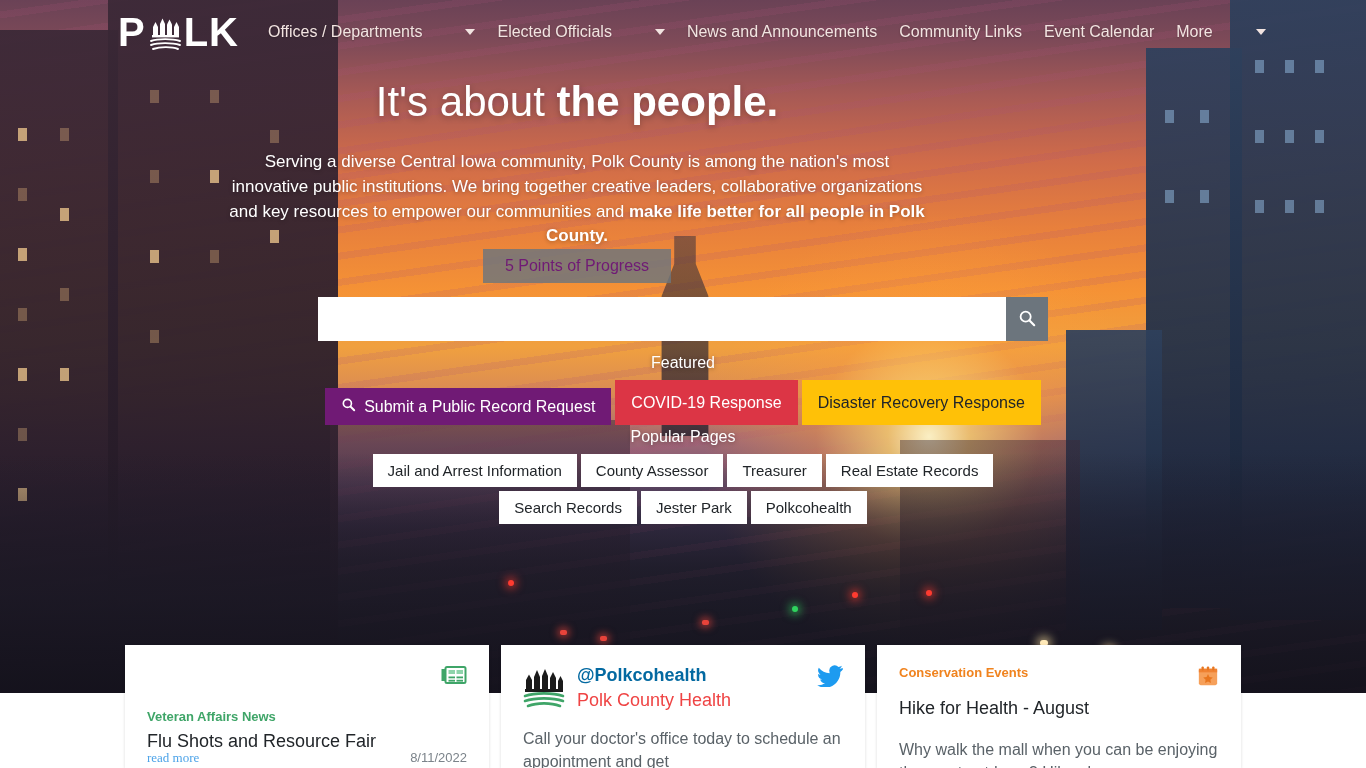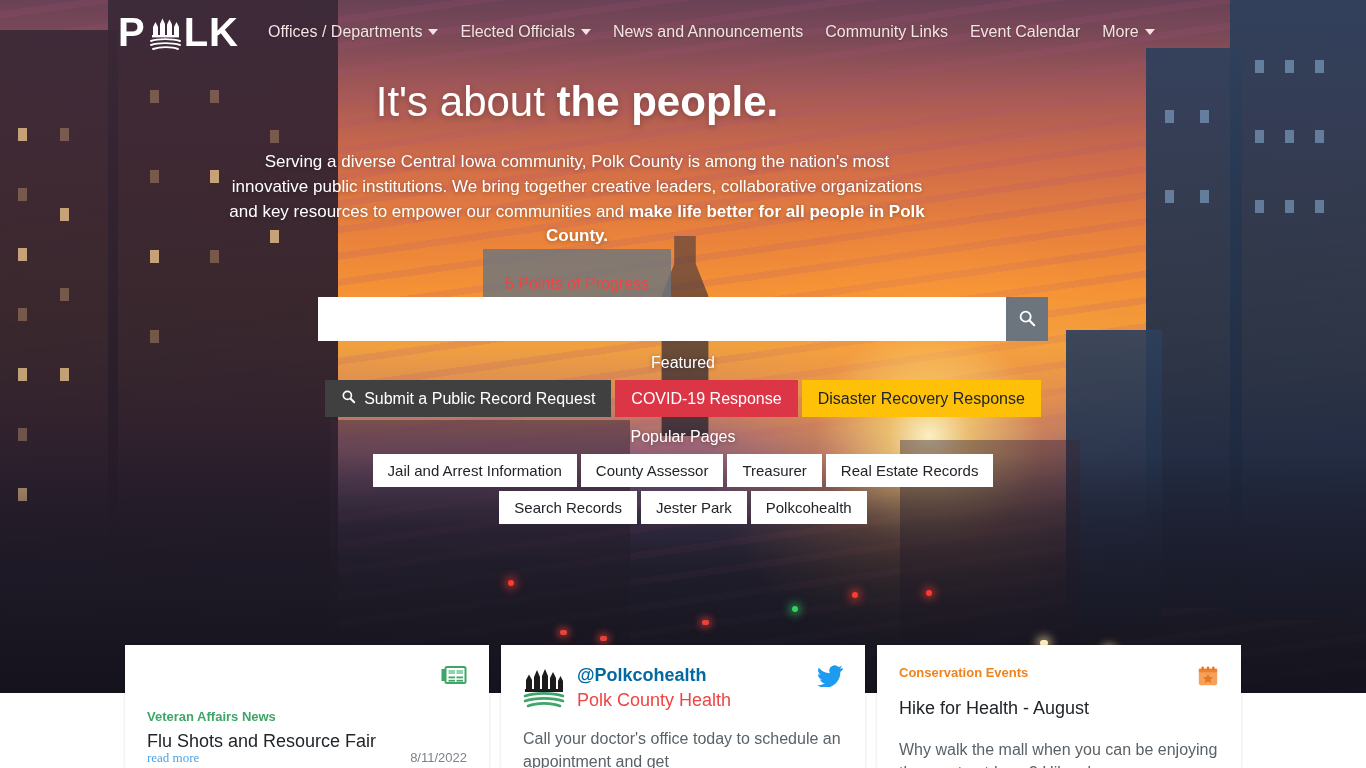--- a/index.html
+++ b/index.html
@@ -82,20 +82,21 @@
   .brand-text {
     font-size:40px; font-weight:bold; color:#ffffff;
     letter-spacing:1px; line-height:1; display:flex; align-items:center;
   }
   .brand-emblem { display:inline-block; width:36px; height:36px; margin:0 1px; position:relative; top:2px; }
   .nav-links { display:flex; align-items:center; gap:0px; }
   .nav-item {
     color:#f2e4e1; font-size:16px; padding:8px 11px;
     text-decoration:none; white-space:nowrap; display:flex; align-items:center;
     text-shadow: 0 1px 2px rgba(0,0,0,0.25);
+    gap: 37px;
   }
   .caret {
     display:inline-block; margin-left:6px;
     border-left:5px solid transparent; border-right:5px solid transparent;
     border-top:6px solid #f2e4e1;
   }
 
   
   .hero-content {
     position:absolute; left:0; top:0; width:1154px; z-index:20;
@@ -110,22 +111,22 @@
   .hero-sub {
     margin: 24px auto 0;
     width:700px;
     font-size:17px; line-height:1.45; color:#ffffff;
     text-shadow:0 1px 4px rgba(0,0,0,0.3);
   }
   .hero-sub b { font-weight:bold; }
   .progress-btn {
     display:inline-block; 
     background: rgba(108,117,125,0.82);
-    color:#ef4444; font-size:16px;
-    padding:26px 22px; border:none; cursor:pointer;
+    color:#701a75; font-size:16px;
+    padding:8px 22px; border:none; cursor:pointer;
     font-family:"Liberation Sans", sans-serif;
   }
 
   
   .search-wrap {
     position:absolute; left:318px; top:297px; width:730px; height:44px;
     display:flex; z-index:20;
   }
   .search-input {
     flex:1; height:44px; border:none; outline:none; background:#ffffff;
@@ -145,21 +146,21 @@
   }
   .btn-row {
     position:absolute; width:1366px; z-index:20;
     display:flex; flex-wrap:wrap; justify-content:center; gap:4px 4px;
   }
   .featured-btn {
     font-size:16px; padding:9px 16px; border:none; cursor:pointer;
     font-family:"Liberation Sans", sans-serif; white-space:nowrap;
     display:flex; align-items:center; gap:8px;
   }
-  .fb-secondary { background:#404040; color:#ffffff; }
+  .fb-secondary { background:#701a75; color:#ffffff;margin-top:8px; }
   .fb-danger { background:#dc3545; color:#ffffff; }
   .fb-warning { background:#ffc107; color:#212529; }
   .popular-btn {
     font-size:15px; padding:7px 14px; border:1px solid #ffffff; cursor:pointer;
     background:#ffffff; color:#212529; font-family:"Liberation Sans", sans-serif;
     white-space:nowrap;
   }
 
   
   .cards {

